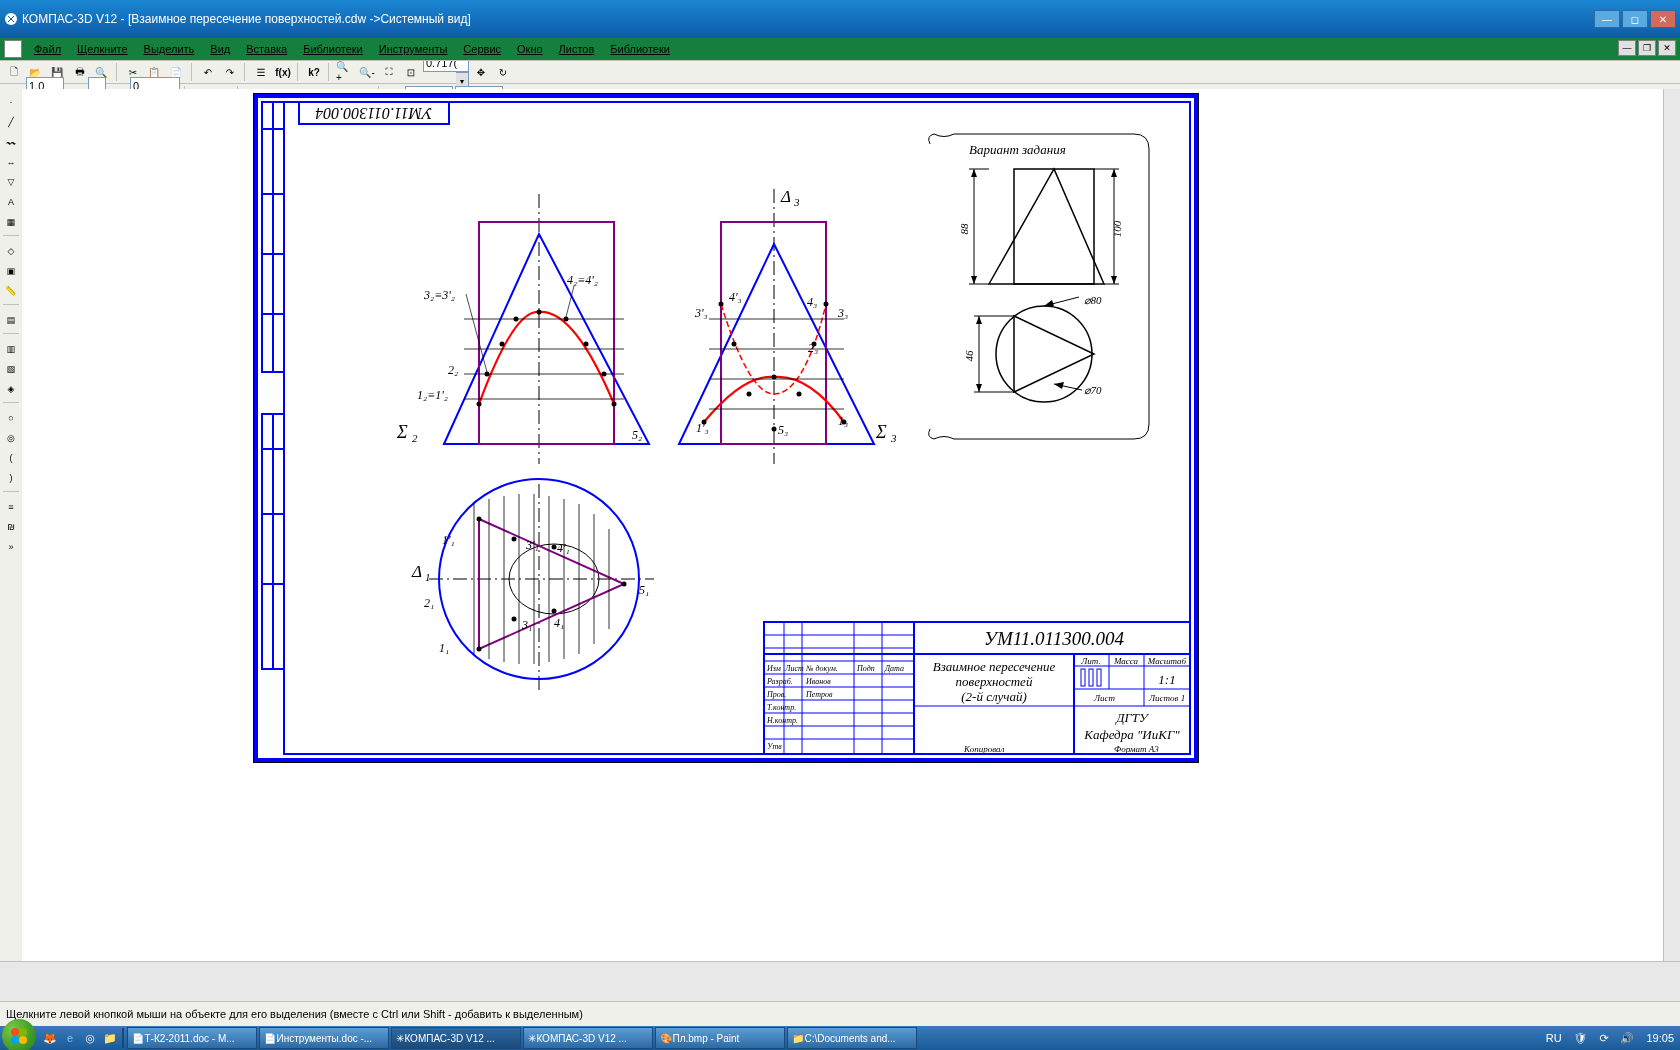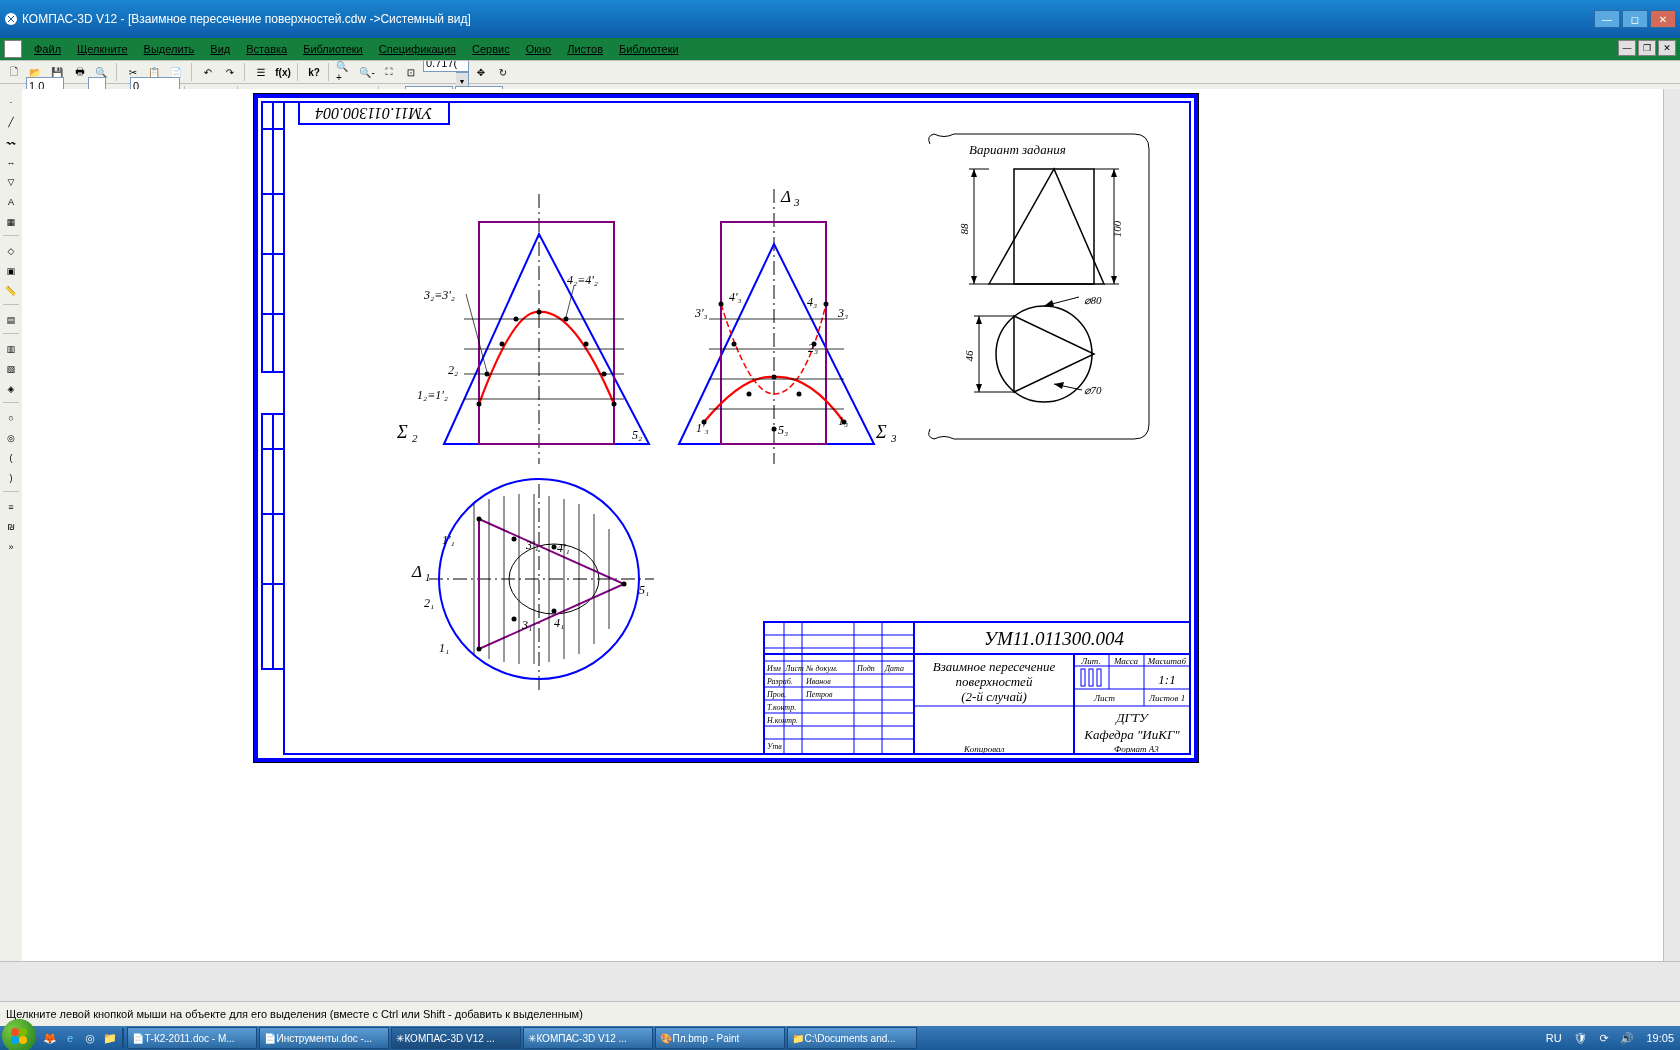--- a/index.html
+++ b/index.html
@@ -58,21 +58,21 @@
 </div>
 
 <div class="menubar">
   <span class="mb-icon"></span>
   <span class="mi">Файл</span>
   <span class="mi">Щелкните</span>
   <span class="mi">Выделить</span>
   <span class="mi">Вид</span>
   <span class="mi">Вставка</span>
   <span class="mi">Библиотеки</span>
-  <span class="mi">Спецификация</span>
+  <span class="mi">Инструменты</span>
   <span class="mi">Сервис</span>
   <span class="mi">Окно</span>
   <span class="mi">Листов</span>
   <span class="mi">Библиотеки</span>
   <div class="winctl">
     <div>—</div>
     <div>❐</div>
     <div>✕</div>
   </div>
 </div>

